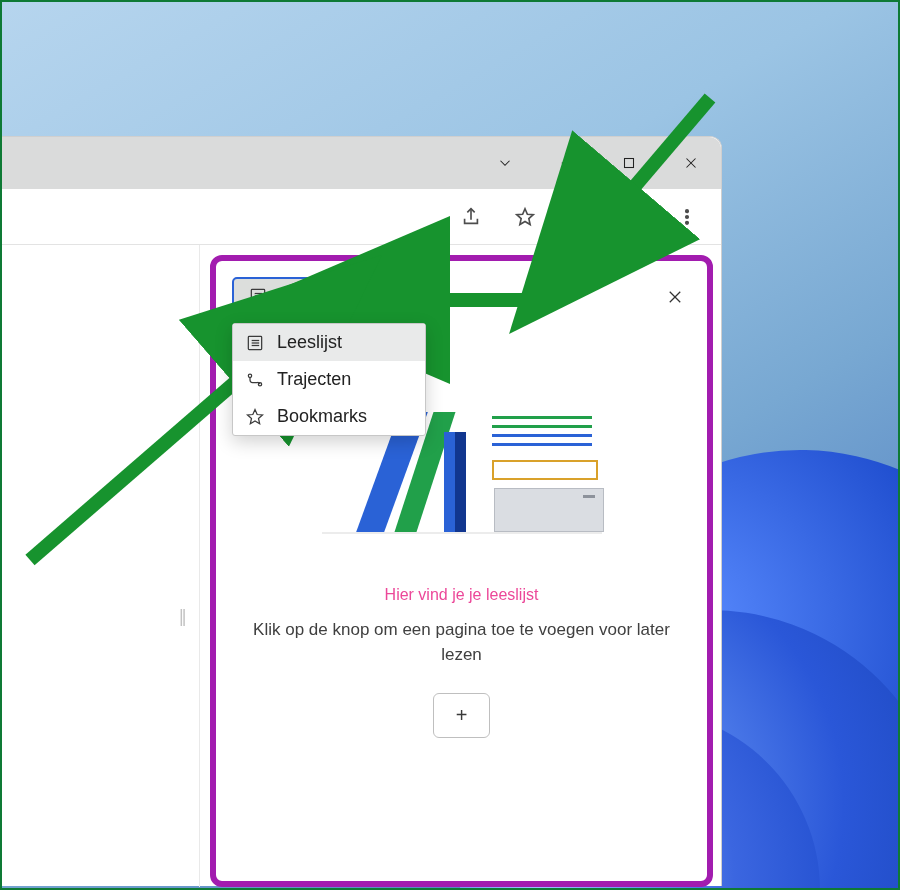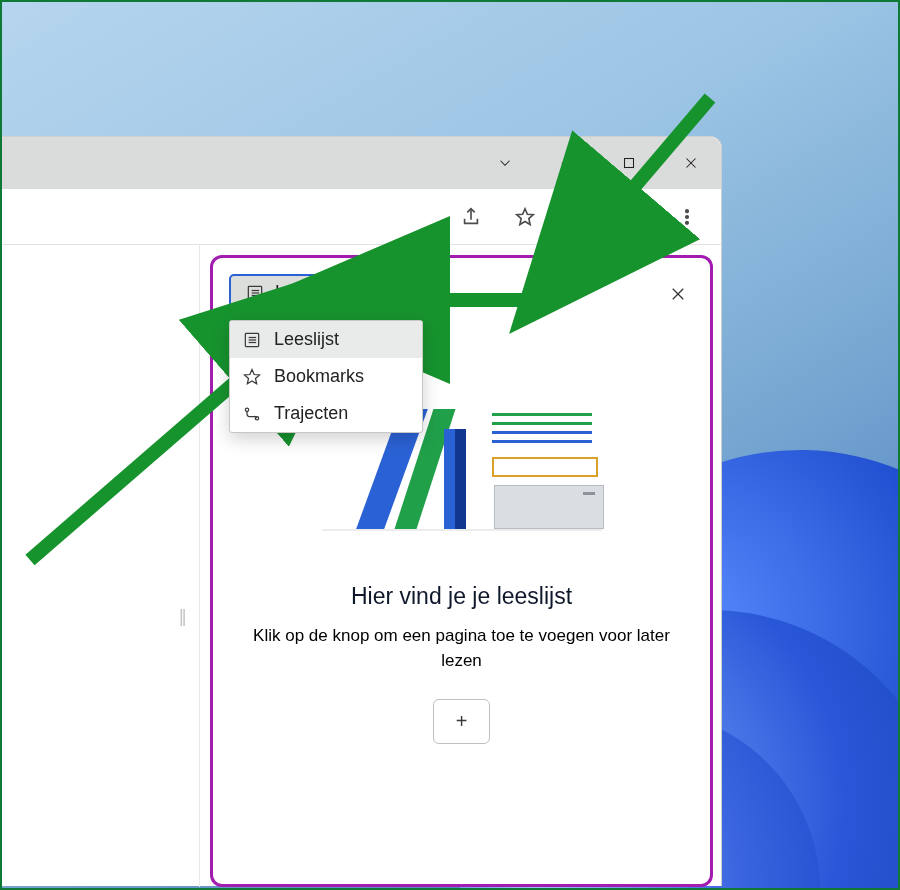--- a/index.html
+++ b/index.html
@@ -24,21 +24,21 @@
   .tool-btn.highlight{background:#dadce0;}
   .tool-btn.highlight svg{stroke:#111;}
   .tool-avatar{background:#dadce0;border-radius:50%;}
   .tool-menu svg{width:20px;height:20px;}
 
   .content{position:relative;height:calc(750px - 52px - 56px);display:flex;}
   .left-col{width:198px;border-right:1px solid #e9e9e9;position:relative;}
   .resize-handle{position:absolute;left:178px;top:calc(50% + 40px);color:#c2c2c2;font-size:18px;letter-spacing:-2px;pointer-events:none;}
 
   
-  .sidepanel{flex:1;border:3px solid #a21caf;border-radius:12px;margin:10px 8px 0 10px;background:#fff;position:relative;box-sizing:border-box;padding:16px;display:flex;flex-direction:column;align-items:stretch;}
+  .sidepanel{flex:1;border:6px solid #a21caf;border-radius:12px;margin:10px 8px 0 10px;background:#fff;position:relative;box-sizing:border-box;padding:16px;display:flex;flex-direction:column;align-items:stretch;}
   .panel-head{display:flex;align-items:flex-start;justify-content:space-between;}
   .dropdown-btn{display:inline-flex;align-items:center;gap:10px;background:#dcdedc;border:2px solid #2a62d6;border-radius:5px;padding:6px 14px;font-size:18px;color:#222;}
   .dropdown-btn svg.icon-list{width:20px;height:20px;stroke:#3b3b3b;fill:none;stroke-width:1.5;}
   .dropdown-btn .caret{width:0;height:0;border-left:5px solid transparent;border-right:5px solid transparent;border-top:7px solid #444;margin-left:6px;}
   .close-panel{width:32px;height:32px;display:flex;align-items:center;justify-content:center;color:#333;font-size:20px;margin-top:4px;}
   .close-panel svg{width:18px;height:18px;stroke:#333;stroke-width:1.6;fill:none;}
 
   .dropdown-menu{position:absolute;top:62px;left:16px;width:192px;background:#fff;border:1px solid #c7c7c7;border-radius:3px;box-shadow:0 6px 18px rgba(0,0,0,.18);z-index:5;}
   .menu-item{display:flex;align-items:center;gap:12px;padding:8px 12px;font-size:18px;color:#222;}
   .menu-item.selected{background:#e9eaea;}
@@ -52,22 +52,22 @@
   .book.green1{left:92px;width:22px;height:120px;background:#21a04a;transform:skewX(-18deg);}
   .book.darkblue{left:122px;width:22px;height:100px;background:linear-gradient(to right,#2a62d6 0 50%,#11368f 50% 100%);}
   .h-lines{position:absolute;left:170px;bottom:104px;width:100px;}
   .h-lines div{height:3px;margin-bottom:6px;}
   .h-lines .g{background:#21a04a;}
   .h-lines .b{background:#2a62d6;}
   .yellow-box{position:absolute;left:170px;bottom:76px;width:106px;height:20px;border:2px solid #d9a12a;background:#fff;box-sizing:border-box;}
   .gray-box{position:absolute;left:172px;bottom:24px;width:110px;height:44px;background:#dadde2;border:1px solid #b8bcc3;box-sizing:border-box;}
   .gray-box .notch{position:absolute;right:8px;top:6px;width:12px;height:3px;background:#8d929b;}
 
-  .panel-title{margin-top:30px;text-align:center;font-size:23px;color:#0f172a;}
-  .panel-sub{margin-top:14px;text-align:center;font-size:17px;color:#000000;line-height:1.45;padding:0 4px;}
+  .panel-title{margin-top:30px;text-align:center;font-size:16px;color:#ec4899;}
+  .panel-sub{margin-top:14px;text-align:center;font-size:17px;color:#404040;line-height:1.45;padding:0 4px;}
   .add-btn{margin:26px auto 0 auto;display:flex;align-items:center;gap:10px;border:1px solid #bfbfbf;border-radius:6px;background:#fff;padding:10px 22px;font-size:18px;color:#3a3a3a;align-self:center;}
   .add-btn .plus{font-size:20px;color:#3a3a3a;}
 
   
   .arrow{position:absolute;pointer-events:none;}
   .arrow svg{overflow:visible;}
 </style>
 </head>
 <body>
 
@@ -169,31 +169,31 @@
             <svg viewBox="0 0 24 24">
                 <rect x="4" y="4" width="16" height="16" rx="1"></rect>
                 <line x1="8" y1="9" x2="17" y2="9"></line>
                 <line x1="8" y1="12" x2="17" y2="12"></line>
                 <line x1="8" y1="15" x2="17" y2="15"></line>
               </svg>
             <span>Leeslijst</span>
           </div>
           <div class="menu-item">
             <svg viewBox="0 0 24 24">
-                <polygon points="12 3 14.6 9 21 9.5 16.2 13.8 17.6 20.2 12 16.9 6.4 20.2 7.8 13.8 3 9.5 9.4 9"></polygon>
-              </svg>
-            <span>Bookmarks</span>
-          </div>
-          <div class="menu-item">
-            <svg viewBox="0 0 24 24">
                 <circle cx="6" cy="7" r="2"></circle>
                 <circle cx="18" cy="17" r="2"></circle>
                 <path d="M6 9v3a3 3 0 0 0 3 3h6a3 3 0 0 1 3 2"></path>
               </svg>
             <span>Trajecten</span>
+          </div>
+          <div class="menu-item">
+            <svg viewBox="0 0 24 24">
+                <polygon points="12 3 14.6 9 21 9.5 16.2 13.8 17.6 20.2 12 16.9 6.4 20.2 7.8 13.8 3 9.5 9.4 9"></polygon>
+              </svg>
+            <span>Bookmarks</span>
           </div>
         </div>
 
         <div class="illus">
           <div class="book blue1"></div>
           <div class="book green1"></div>
           <div class="book darkblue"></div>
           <div class="h-lines">
               <div class="g"></div>
               <div class="g"></div>

